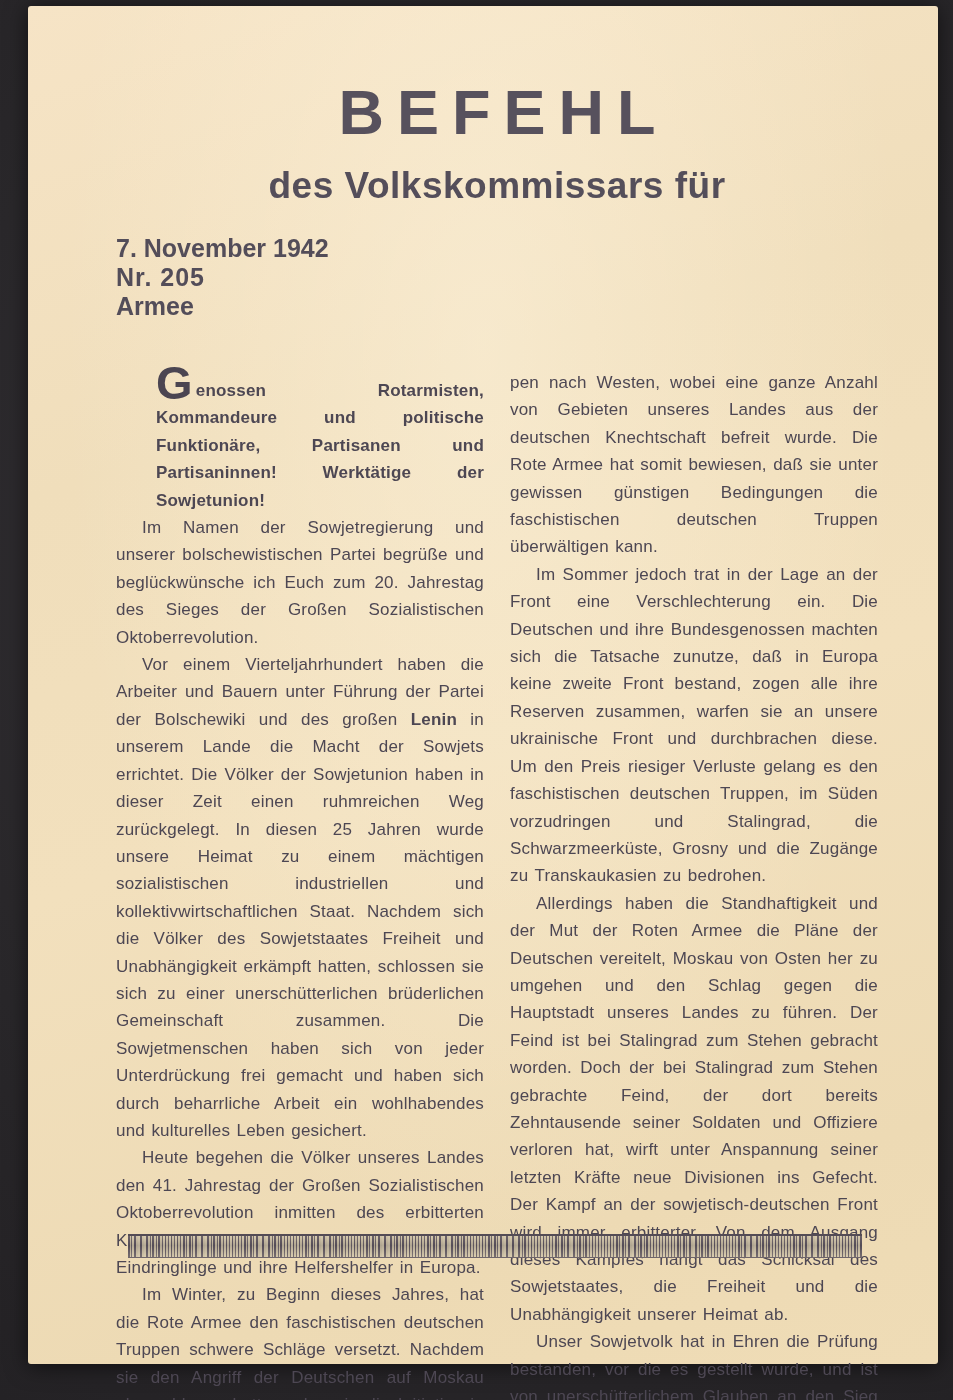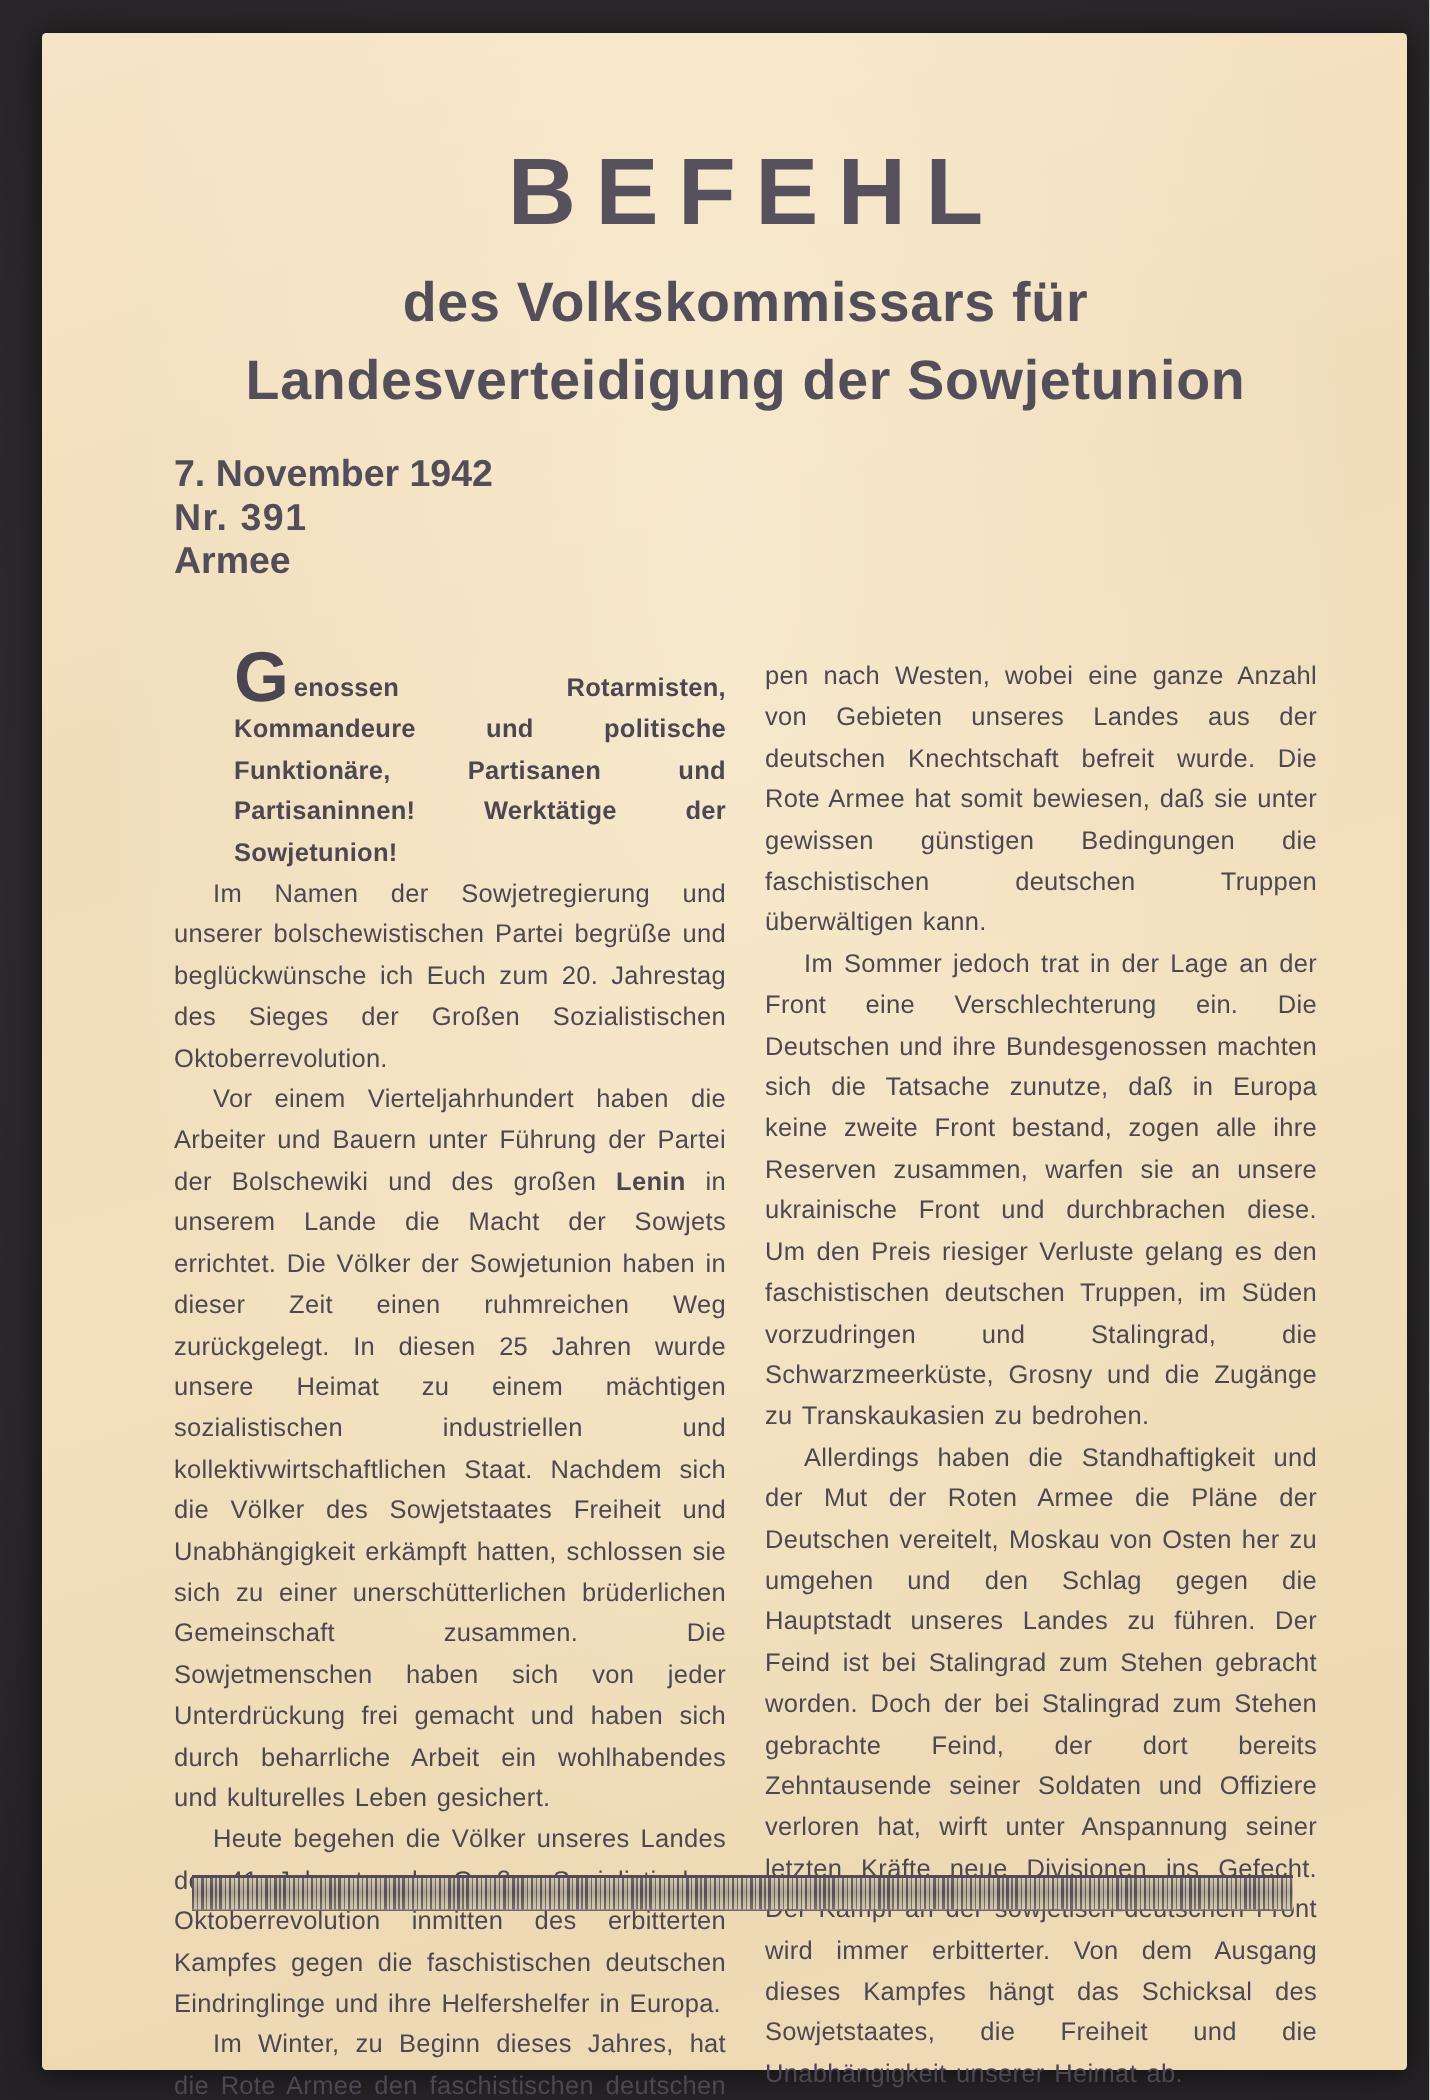--- a/index.html
+++ b/index.html
@@ -8,21 +8,21 @@
     font-family: "Liberation Sans", sans-serif;
     overflow: hidden;
   }
   .stage {
     position: relative;
     width: 953px; height: 1400px;
     background: radial-gradient(circle at 50% 40%, #343136 0%, #2a282b 60%, #242225 100%);
   }
   .paper {
     position: absolute;
-    left: 28px; top: 22px;
+    left: 28px; top: 6px;
     width: 910px; height: 1358px;
     background:
       radial-gradient(ellipse at 50% 25%, rgba(255,246,226,0.45), rgba(255,246,226,0) 65%),
       linear-gradient(163deg, #f6e4c6 0%, #f0debb 30%, #f2e0bd 55%, #eddab4 85%, #efdcb6 100%);
     border-radius: 3px;
     box-shadow: 0 2px 22px rgba(0,0,0,0.6);
   }
   .content {
     position: relative;
     padding: 74px 60px 0 88px;
@@ -101,25 +101,24 @@
 </style>
 </head>
 <body>
 
 <div class="stage">
   <div class="paper">
     <div class="content">
 
       <div class="title">BEFEHL</div>
       <div class="subtitle">des Volkskommissars für</div>
-      <div class="subtitle">Landesverteidigung der Sowjetunion</div>
 
       <div class="dateline">
         <span class="date">7. November 1942</span>
-        <span class="nr">Nr. 391</span>
+        <span class="nr">Nr. 205</span>
         <span class="place">Armee</span>
       </div>
 
       <div class="columns">
         <div class="col">
             <p class="para bold"><span class="dropcap">G</span>enossen Rotarmisten, Kommandeure und politische Funktionäre, Partisanen und Partisaninnen! Werktätige der Sowjetunion!</p>
             <p class="para indent">Im Namen der Sowjetregierung und unserer bolschewistischen Partei begrüße und beglückwünsche ich Euch zum 20. Jahrestag des Sieges der Großen Sozialistischen Oktoberrevolution.</p>
             <p class="para indent">Vor einem Vierteljahrhundert haben die Arbeiter und Bauern unter Führung der Partei der Bolschewiki und des großen <b>Lenin</b> in unserem Lande die Macht der Sowjets errichtet. Die Völker der Sowjetunion haben in dieser Zeit einen ruhmreichen Weg zurückgelegt. In diesen 25 Jahren wurde unsere Heimat zu einem mächtigen sozialistischen industriellen und kollektivwirtschaftlichen Staat. Nachdem sich die Völker des Sowjetstaates Freiheit und Unabhängigkeit erkämpft hatten, schlossen sie sich zu einer unerschütterlichen brüderlichen Gemeinschaft zusammen. Die Sowjetmenschen haben sich von jeder Unterdrückung frei gemacht und haben sich durch beharrliche Arbeit ein wohlhabendes und kulturelles Leben gesichert.</p>
             <p class="para indent">Heute begehen die Völker unseres Landes den 41. Jahrestag der Großen Sozialistischen Oktoberrevolution inmitten des erbitterten Kampfes gegen die faschistischen deutschen Eindringlinge und ihre Helfershelfer in Europa.</p>
             <p class="para indent">Im Winter, zu Beginn dieses Jahres, hat die Rote Armee den faschistischen deutschen Truppen schwere Schläge versetzt. Nachdem sie den Angriff der Deutschen auf Moskau abgeschlagen hatte, nahm sie die Initiative in ihre Hand, ging zur Offensive über und jagte die deutschen Trup-</p>

